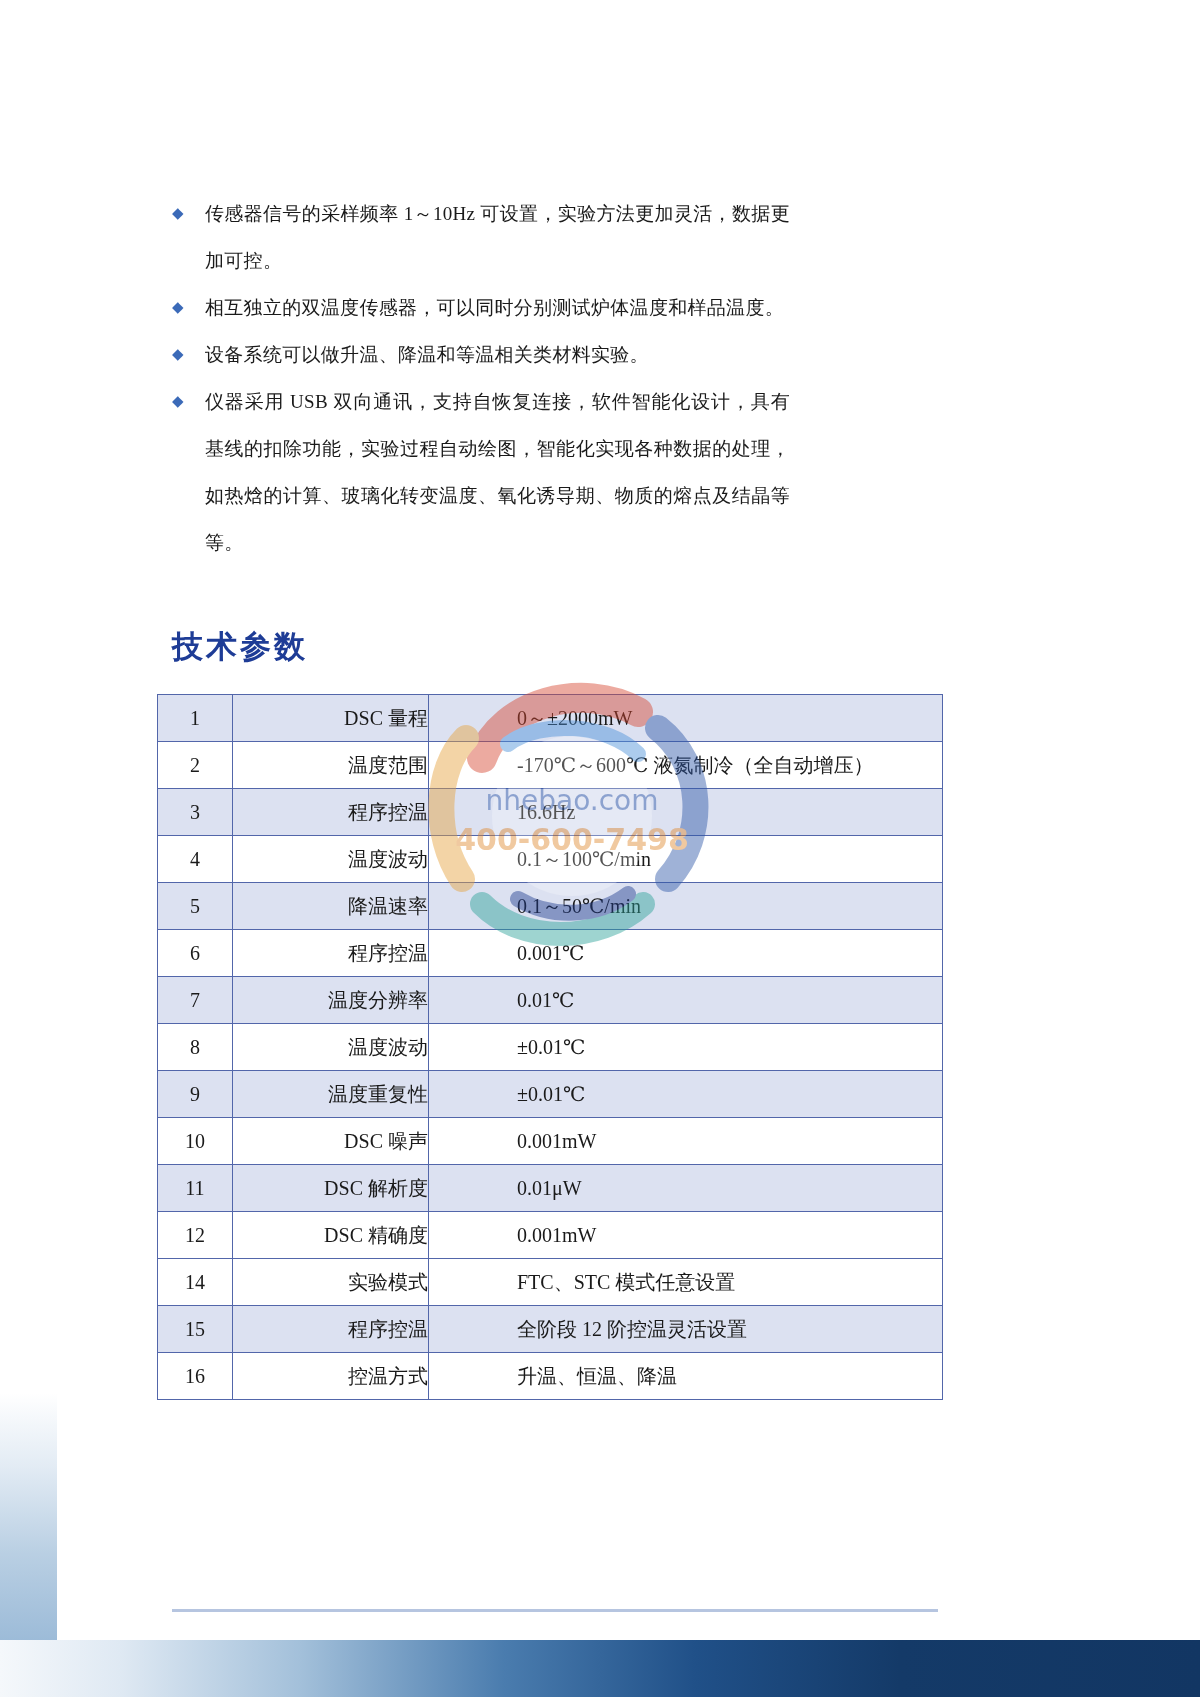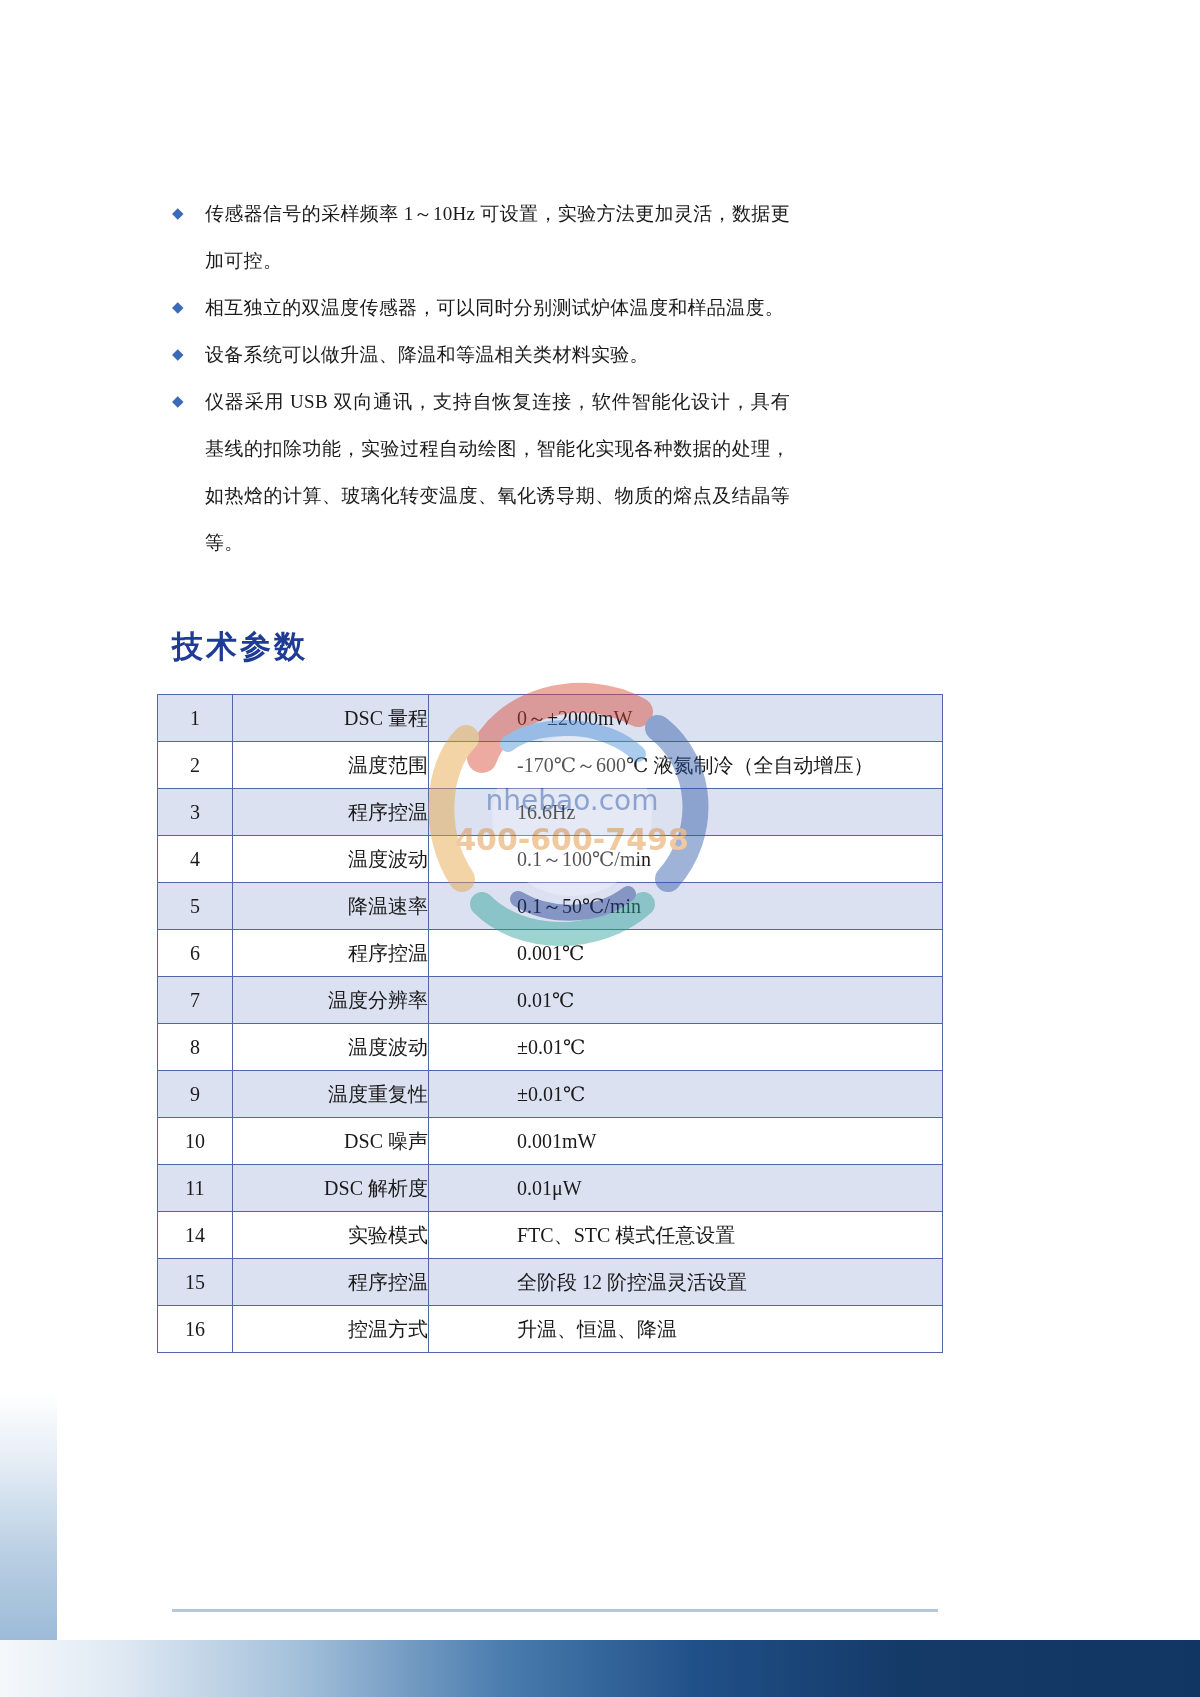--- a/index.html
+++ b/index.html
@@ -199,20 +199,25 @@
         <td class="c-num">10</td>
         <td class="c-name">DSC 噪声</td>
         <td class="c-val">0.001mW</td>
       </tr>
       <tr class="alt">
         <td class="c-num">11</td>
         <td class="c-name">DSC 解析度</td>
         <td class="c-val">0.01μW</td>
       </tr>
       <tr>
+        <td class="c-num">12</td>
+        <td class="c-name">DSC 精确度</td>
+        <td class="c-val">0.001mW</td>
+      </tr>
+      <tr>
         <td class="c-num">14</td>
         <td class="c-name">实验模式</td>
         <td class="c-val">FTC、STC 模式任意设置</td>
       </tr>
       <tr class="alt">
         <td class="c-num">15</td>
         <td class="c-name">程序控温</td>
         <td class="c-val">全阶段 12 阶控温灵活设置</td>
       </tr>
       <tr>

